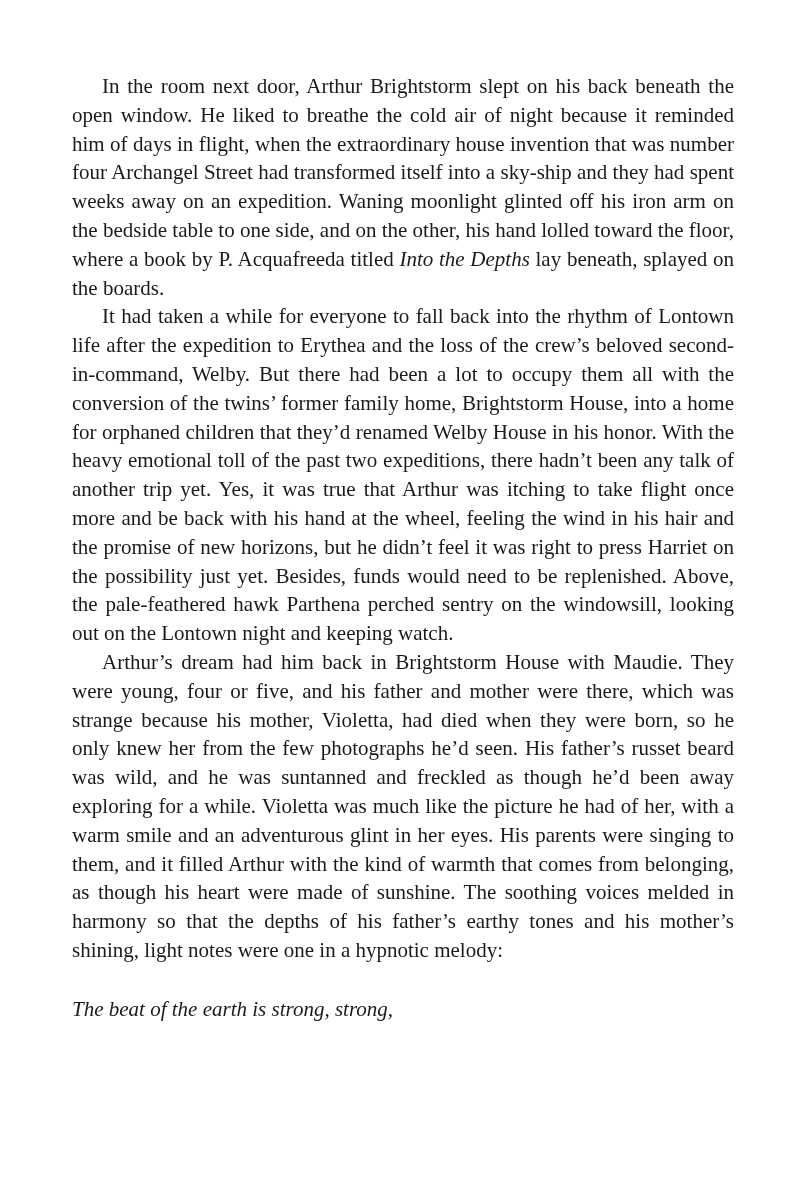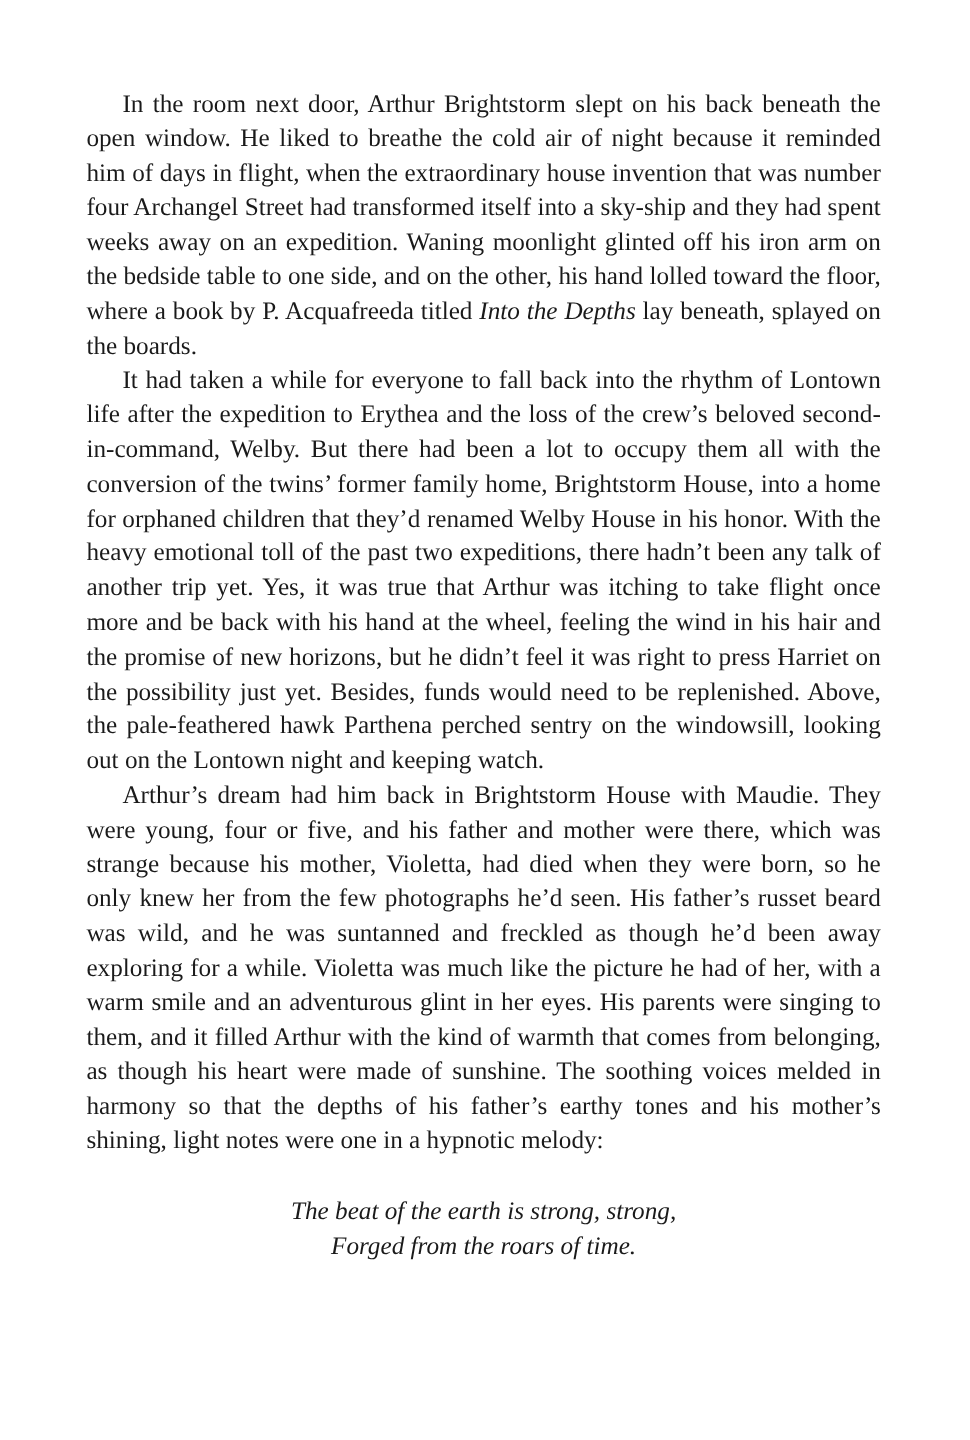--- a/index.html
+++ b/index.html
@@ -31,33 +31,32 @@
   }
   .text-block p em {
     font-style: italic;
   }
   .verse {
     margin-top: 30px;
     font-family: "Liberation Serif", serif;
     font-size: 21px;
     line-height: 28.8px;
     color: #1a1a1a;
-    text-align: center;
+    text-align: left;
     font-style: italic;
   }
   .verse .verse-line {
     margin: 0;
   }
 </style>
 </head>
 <body style="background: rgb(255, 255, 255);">
 
 <div class="page">
   <div class="text-block">
       <p style="color: rgb(26, 26, 26);"><span>In the room next door, Arthur Brightstorm slept on his back beneath the open window. He liked to breathe the cold air of night because it reminded him of days in flight, when the extraordinary house invention that was number four Archangel Street had transformed itself into a sky-ship and they had spent weeks away on an expedition. Waning moonlight glinted off his iron arm on the bedside table to one side, and on the other, his hand lolled toward the floor, where a book by P. Acquafreeda titled </span><em>Into the Depths</em><span> lay beneath, splayed on the boards.</span></p>
       <p style="color: rgb(26, 26, 26);"><span>It had taken a while for everyone to fall back into the rhythm of Lontown life after the expedition to Erythea and the loss of the crew’s beloved second-in-command, Welby. But there had been a lot to occupy them all with the conversion of the twins’ former family home, Brightstorm House, into a home for orphaned children that they’d renamed Welby House in his honor. With the heavy emotional toll of the past two expeditions, there hadn’t been any talk of another trip yet. Yes, it was true that Arthur was itching to take flight once more and be back with his hand at the wheel, feeling the wind in his hair and the promise of new horizons, but he didn’t feel it was right to press Harriet on the possibility just yet. Besides, funds would need to be replenished. Above, the pale-feathered hawk Parthena perched sentry on the windowsill, looking out on the Lontown night and keeping watch.</span></p>
       <p style="color: rgb(26, 26, 26);"><span>Arthur’s dream had him back in Brightstorm House with Maudie. They were young, four or five, and his father and mother were there, which was strange because his mother, Violetta, had died when they were born, so he only knew her from the few photographs he’d seen. His father’s russet beard was wild, and he was suntanned and freckled as though he’d been away exploring for a while. Violetta was much like the picture he had of her, with a warm smile and an adventurous glint in her eyes. His parents were singing to them, and it filled Arthur with the kind of warmth that comes from belonging, as though his heart were made of sunshine. The soothing voices melded in harmony so that the depths of his father’s earthy tones and his mother’s shining, light notes were one in a hypnotic melody:</span></p>
     </div>
   <div class="verse" style="color: rgb(26, 26, 26);">
       <div class="verse-line">The beat of the earth is strong, strong,</div>
-      <div class="verse-line">Forged from the roars of time.</div>
     </div>
 </div>
 
 </body></html>

